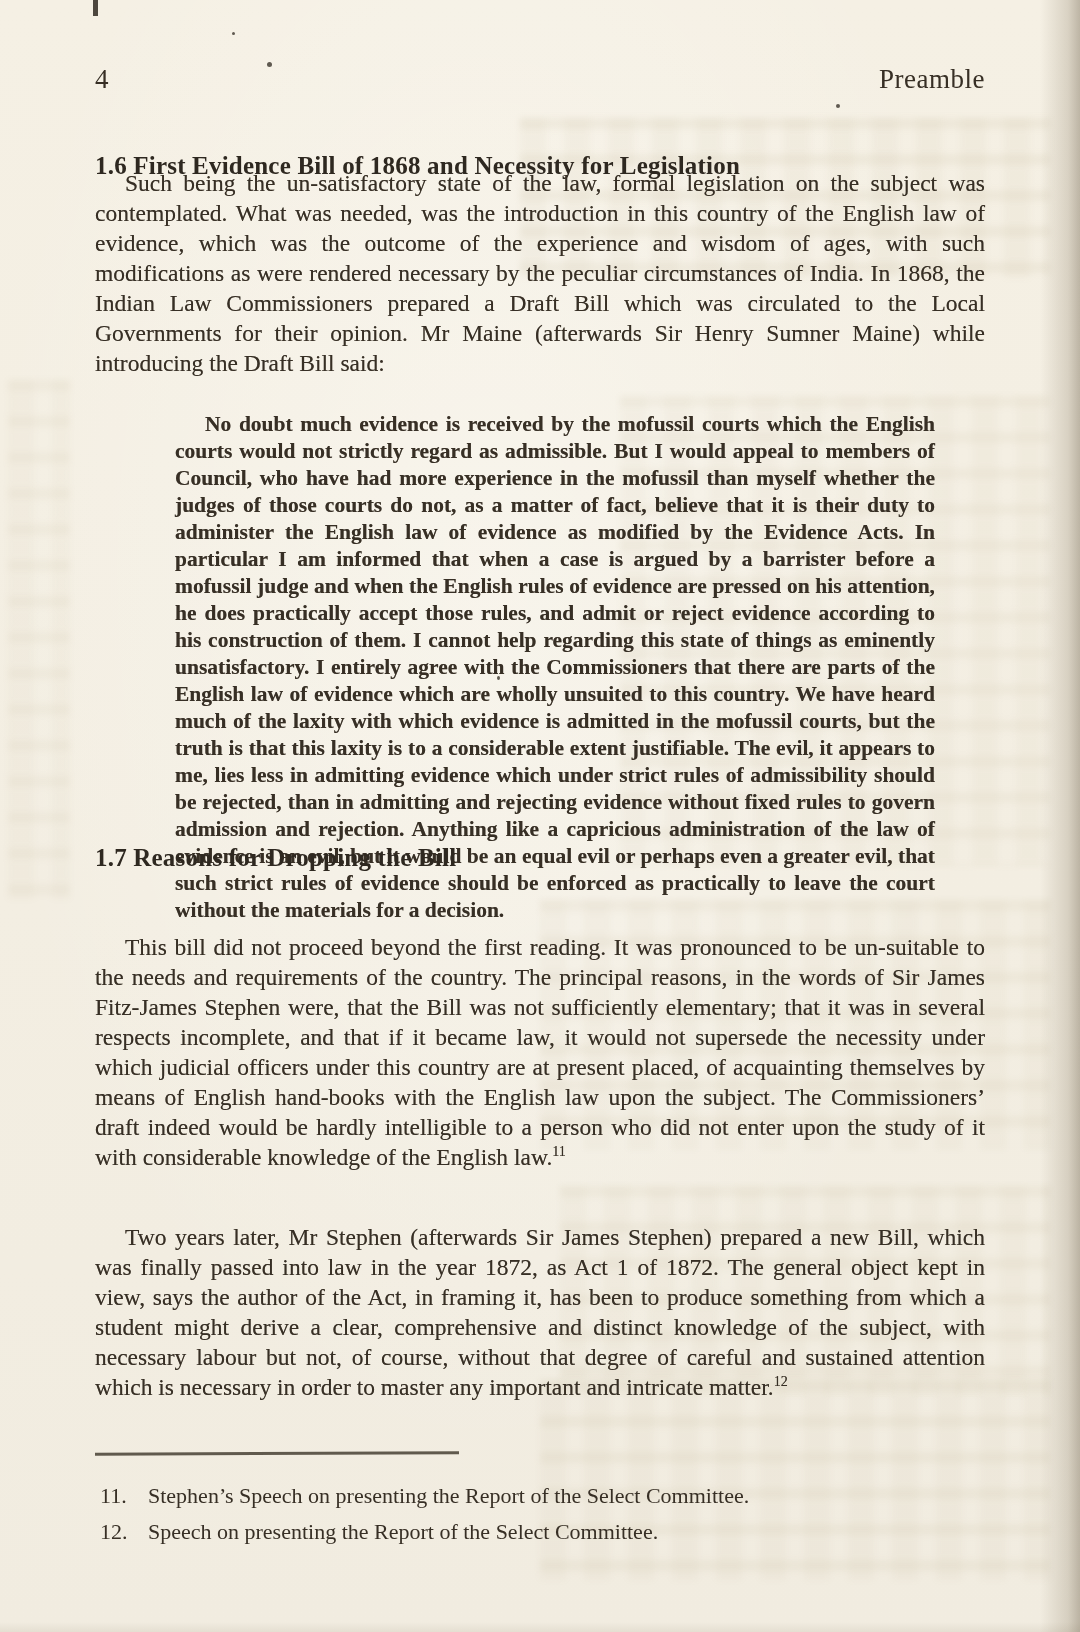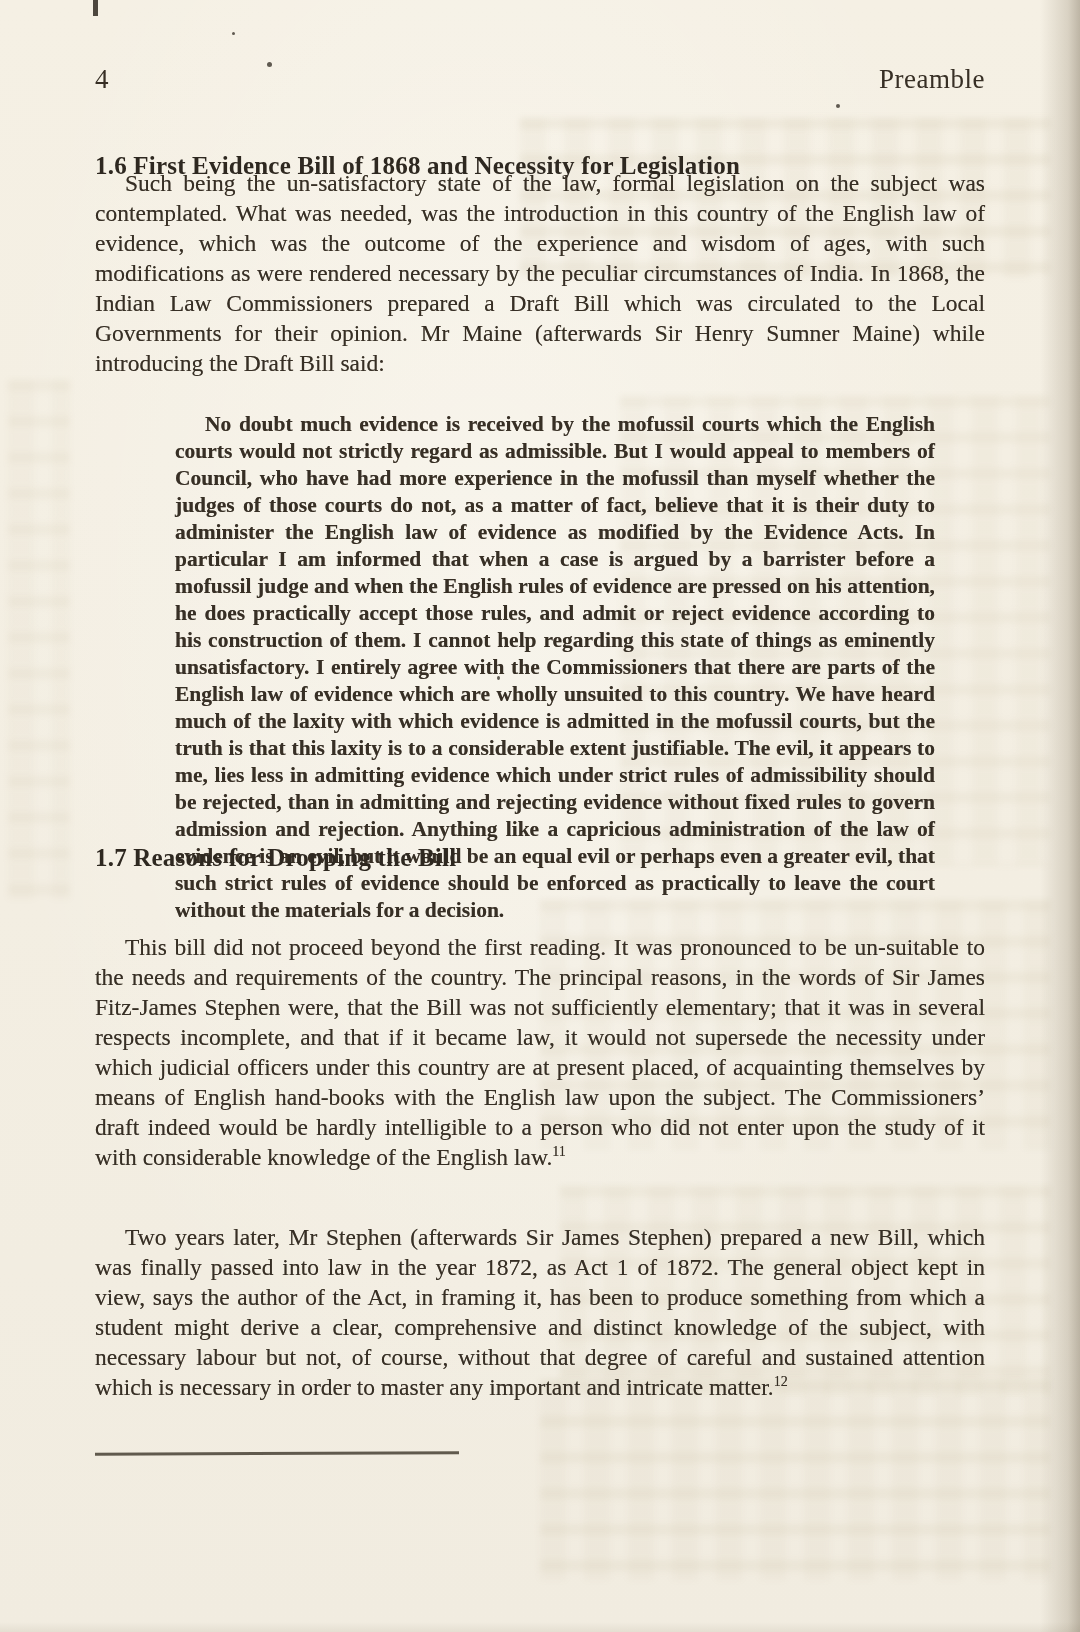--- a/index.html
+++ b/index.html
@@ -84,17 +84,25 @@
   <div class="block" style="top:932px;">
     <p class="body"><span>This bill did not proceed beyond the first reading. It was pronounced to be un-suitable to the needs and requirements of the country. The principal reasons, in the words of Sir James Fitz-James Stephen were, that the Bill was not sufficiently elementary; that it was in several respects incomplete, and that if it became law, it would not supersede the necessity under which judicial officers under this country are at present placed, of acquainting themselves by means of English hand-books with the English law upon the subject. The Commissioners’ draft indeed would be hardly intelligible to a person who did not enter upon the study of it with considerable knowledge of the English law.</span><sup class="fnref">11</sup></p>
   </div>
 
   <div class="block" style="top:1222px;">
     <p class="body"><span>Two years later, Mr Stephen (afterwards Sir James Stephen) prepared a new Bill, which was finally passed into law in the year 1872, as Act 1 of 1872. The general object kept in view, says the author of the Act, in framing it, has been to produce something from which a student might derive a clear, comprehensive and distinct knowledge of the subject, with necessary labour but not, of course, without that degree of careful and sustained attention which is necessary in order to master any important and intricate matter.</span><sup class="fnref">12</sup></p>
   </div>
 
   <div class="fn-rule"></div>
   <div class="footnotes">
+    <div class="fn-row">
+      <span class="fn-num">11.</span>
+      <span class="fn-text">Stephen’s Speech on presenting the Report of the Select Committee.</span>
+    </div>
+    <div class="fn-row">
+      <span class="fn-num">12.</span>
+      <span class="fn-text">Speech on presenting the Report of the Select Committee.</span>
+    </div>
   </div>
 
   <div class="edge-right"></div>
   <div class="edge-bottom"></div>
 </div>
 
 </body></html>

